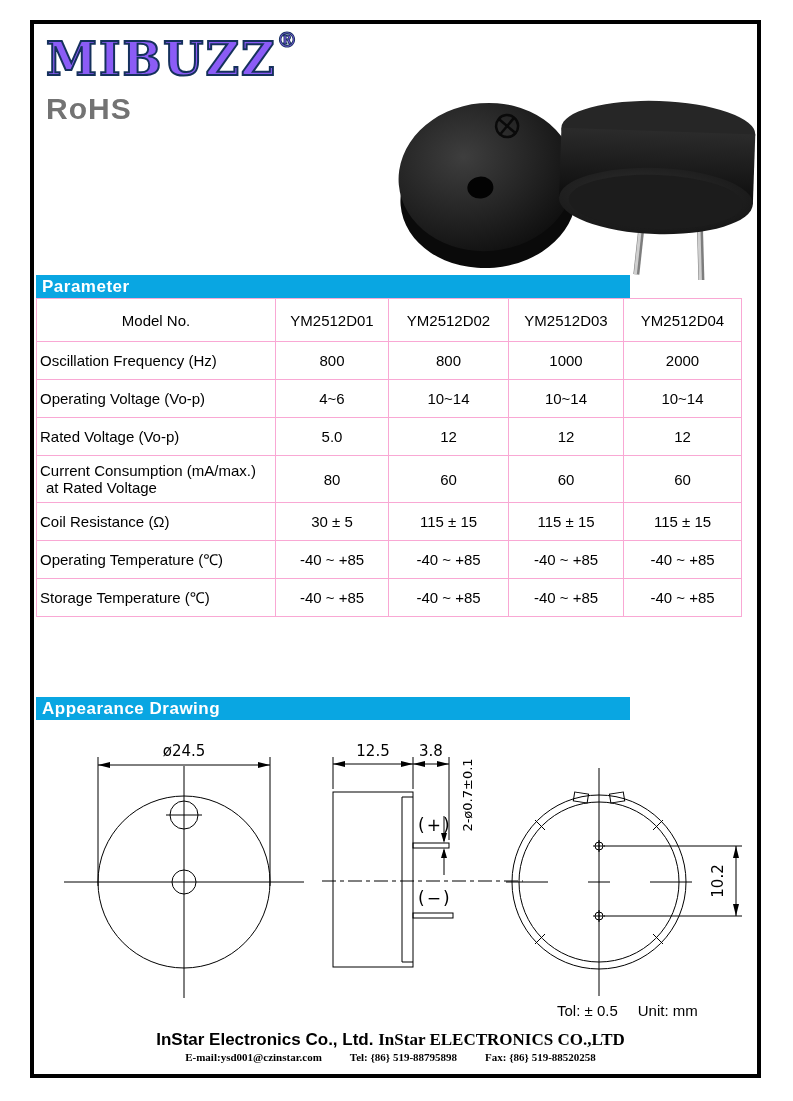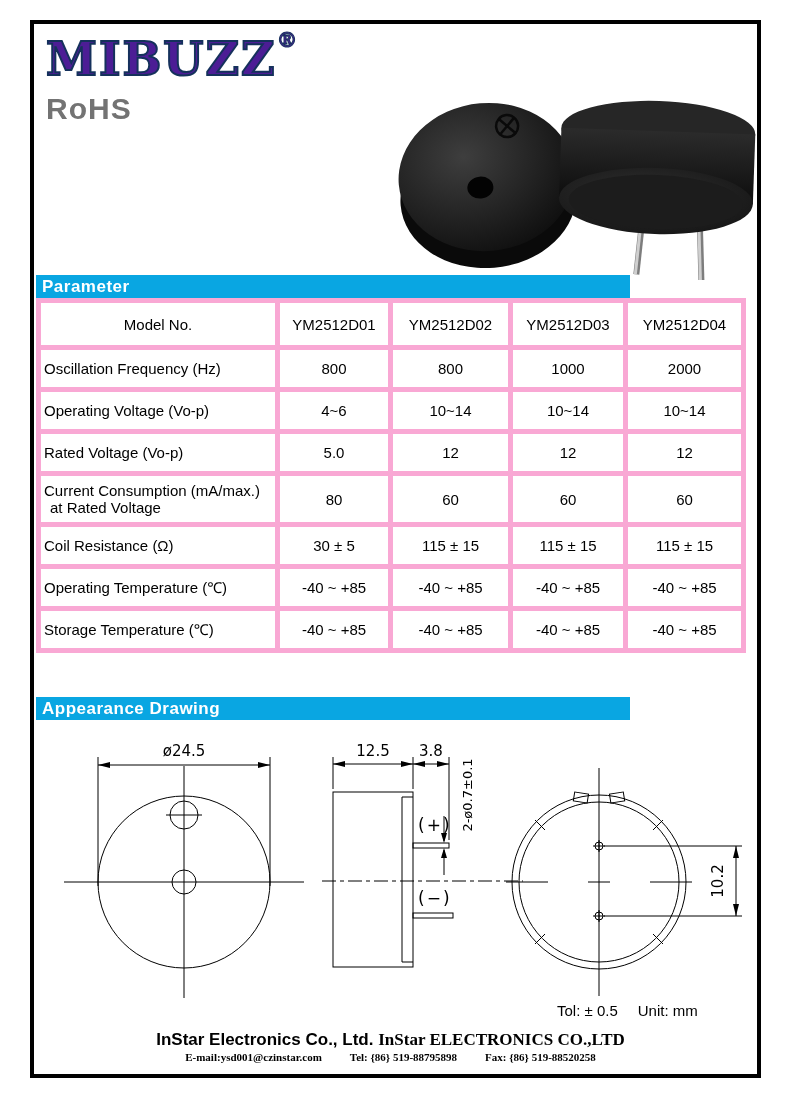--- a/index.html
+++ b/index.html
@@ -8,21 +8,21 @@
     font-family:"Liberation Sans",sans-serif;color:#000;overflow:hidden;
   }
   .page-border{
     position:absolute;left:30px;top:20px;width:723px;height:1050px;
     border:4px solid #000;background:#fff;
   }
   
   .logo{
     position:absolute;left:46px;top:28px;
     font-family:"DejaVu Serif",serif;font-weight:700;font-size:46px;line-height:1.1;
-    color:#4c1d95;-webkit-text-stroke:2px #15315c;letter-spacing:2px;white-space:nowrap;
+    color:#8b5cf6;-webkit-text-stroke:2px #15315c;letter-spacing:2px;white-space:nowrap;
   }
   .logo .reg{
     font-size:21px;vertical-align:28px;-webkit-text-stroke:1px #15315c;letter-spacing:0;
   }
   .rohs{
     position:absolute;left:46px;top:92px;
     font-weight:700;font-size:30px;color:#737373;letter-spacing:1px;
   }
   
   .bar{
@@ -30,21 +30,21 @@
     color:#fff;font-weight:700;font-size:17px;line-height:23px;padding-left:6px;
     box-sizing:border-box;letter-spacing:.5px;
   }
   .bar-parameter{top:275px;}
   .bar-appearance{top:697px;}
   
   .spec-table{
     position:absolute;left:36px;top:298px;width:705px;
     border-collapse:collapse;table-layout:fixed;font-size:15px;
   }
-  .spec-table td{border:5px solid #f9a8d4;padding:0;vertical-align:middle;}
+  .spec-table td{border:1px solid #f9a8d4;padding:0;vertical-align:middle;}
   .spec-table td.lbl{text-align:left;padding-left:3px;line-height:1.15;}
   .spec-table td.val{text-align:center;}
   .spec-table .l2{display:block;padding-left:6px;}
   tr.h-head td{height:42px;}
   tr.h-std td{height:37px;}
   tr.h-tall td{height:46px;}
   tr.h-dim td{height:33px;}
   .dbl-line{position:absolute;left:33px;top:298px;width:1px;height:395px;background:#000;}
   
   .tol-line{

